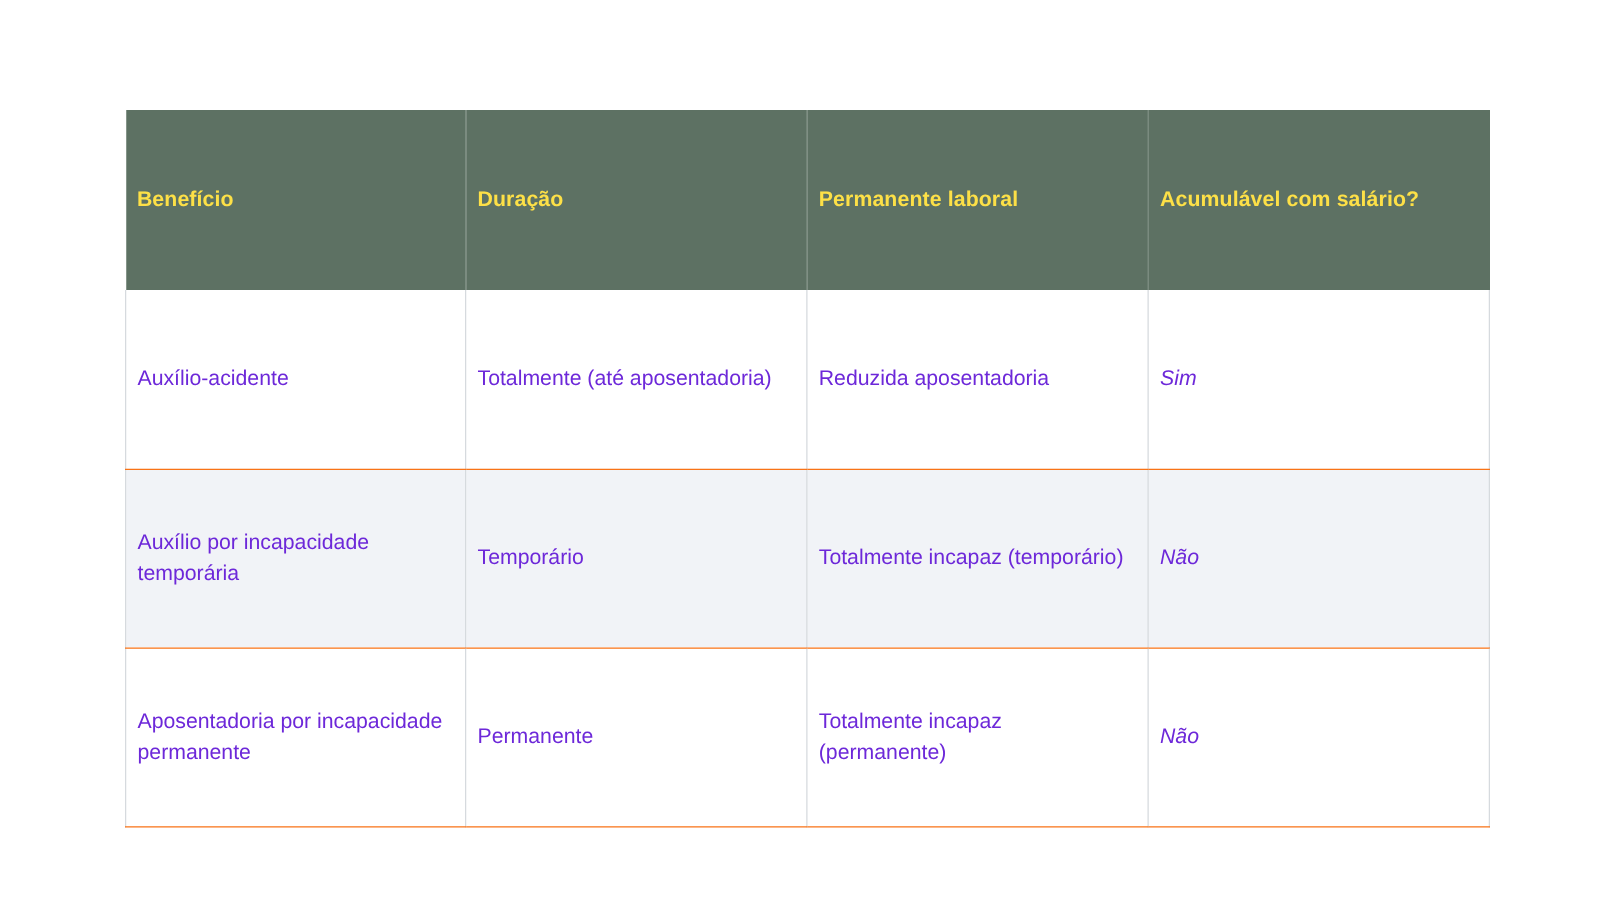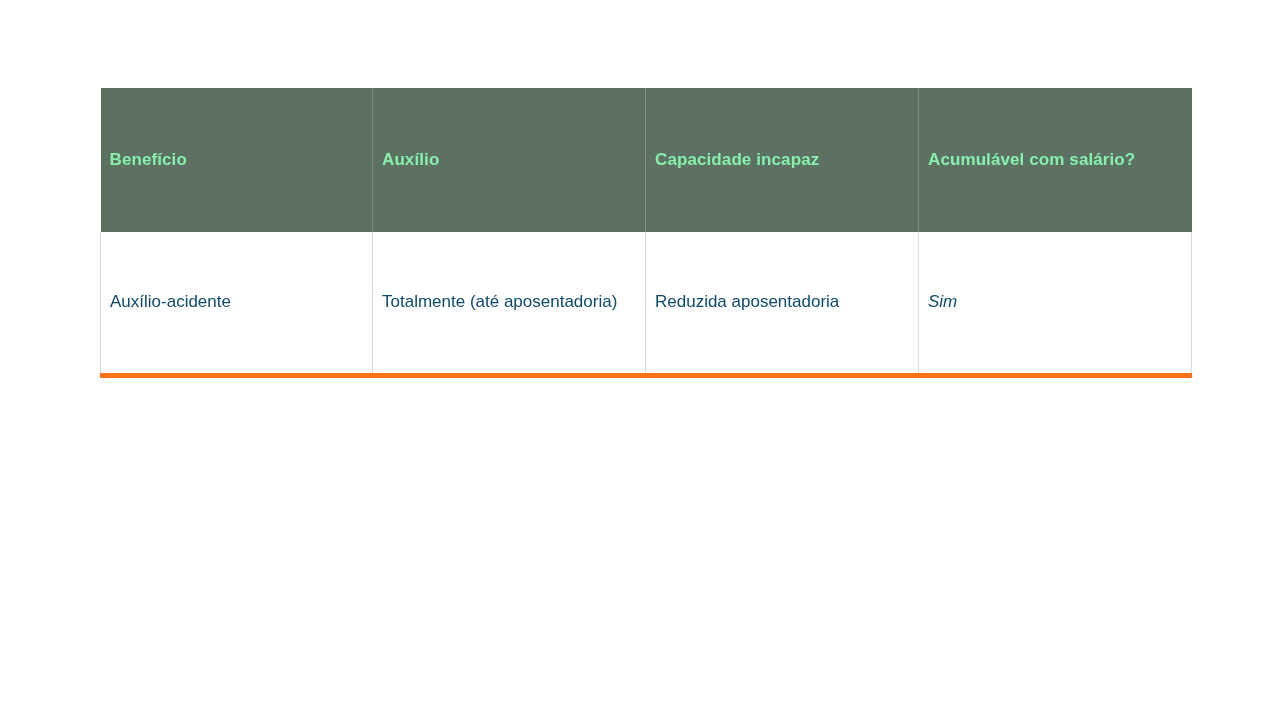--- a/index.html
+++ b/index.html
@@ -32,45 +32,45 @@
     table-layout: fixed;
   }
 
   table.data-table col.c1 { width: 272px; }
   table.data-table col.c2 { width: 273px; }
   table.data-table col.c3 { width: 273px; }
   table.data-table col.c4 { width: 273px; }
 
   thead th {
     background: #5d7163;
-    color: #86efac;
+    color: #fde047;
     font-size: 17px;
     font-weight: bold;
     text-align: left;
     vertical-align: middle;
     height: 144px;
     padding: 0 10px 0 9px;
     border-right: 1px solid #7b8c80;
     box-sizing: border-box;
     letter-spacing: 0.1px;
   }
   thead th:last-child {
     border-right: none;
     margin-left: 45px;
   }
 
   tbody td {
     font-size: 17px;
-    color: #0c4a6e;
+    color: #6d28d9;
     vertical-align: middle;
     text-align: left;
     padding: 0 14px 0 9px;
     height: 143px;
     border-right: 1px solid #d6dade;
-    border-bottom: 5px solid #f97316;
+    border-bottom: 1px solid #f97316;
     box-sizing: border-box;
     line-height: 1.45;
   }
   tbody td:last-child {
     border-right: 1px solid #d6dade;
     font-style: italic;
   }
   tbody td:first-child {
     border-left: 1px solid #d6dade;
   }
@@ -90,28 +90,40 @@
     <table class="data-table">
       <colgroup>
         <col class="c1">
           <col class="c2">
           <col class="c3">
           <col class="c4">
       </colgroup>
       <thead>
         <tr>
           <th>Benefício</th>
-          <th>Auxílio</th>
-          <th>Capacidade incapaz</th>
+          <th>Duração</th>
+          <th>Permanente laboral</th>
           <th>Acumulável com salário?</th>
         </tr>
       </thead>
       <tbody>
         <tr class="plain">
           <td>Auxílio-acidente</td>
           <td>Totalmente (até aposentadoria)</td>
           <td>Reduzida aposentadoria</td>
           <td>Sim</td>
         </tr>
+        <tr class="alt">
+          <td>Auxílio por incapacidade temporária</td>
+          <td>Temporário</td>
+          <td>Totalmente incapaz (temporário)</td>
+          <td>Não</td>
+        </tr>
+        <tr class="plain">
+          <td>Aposentadoria por incapacidade permanente</td>
+          <td>Permanente</td>
+          <td>Totalmente incapaz (permanente)</td>
+          <td>Não</td>
+        </tr>
       </tbody>
     </table>
   </div>
 </div>
 
 </body></html>

